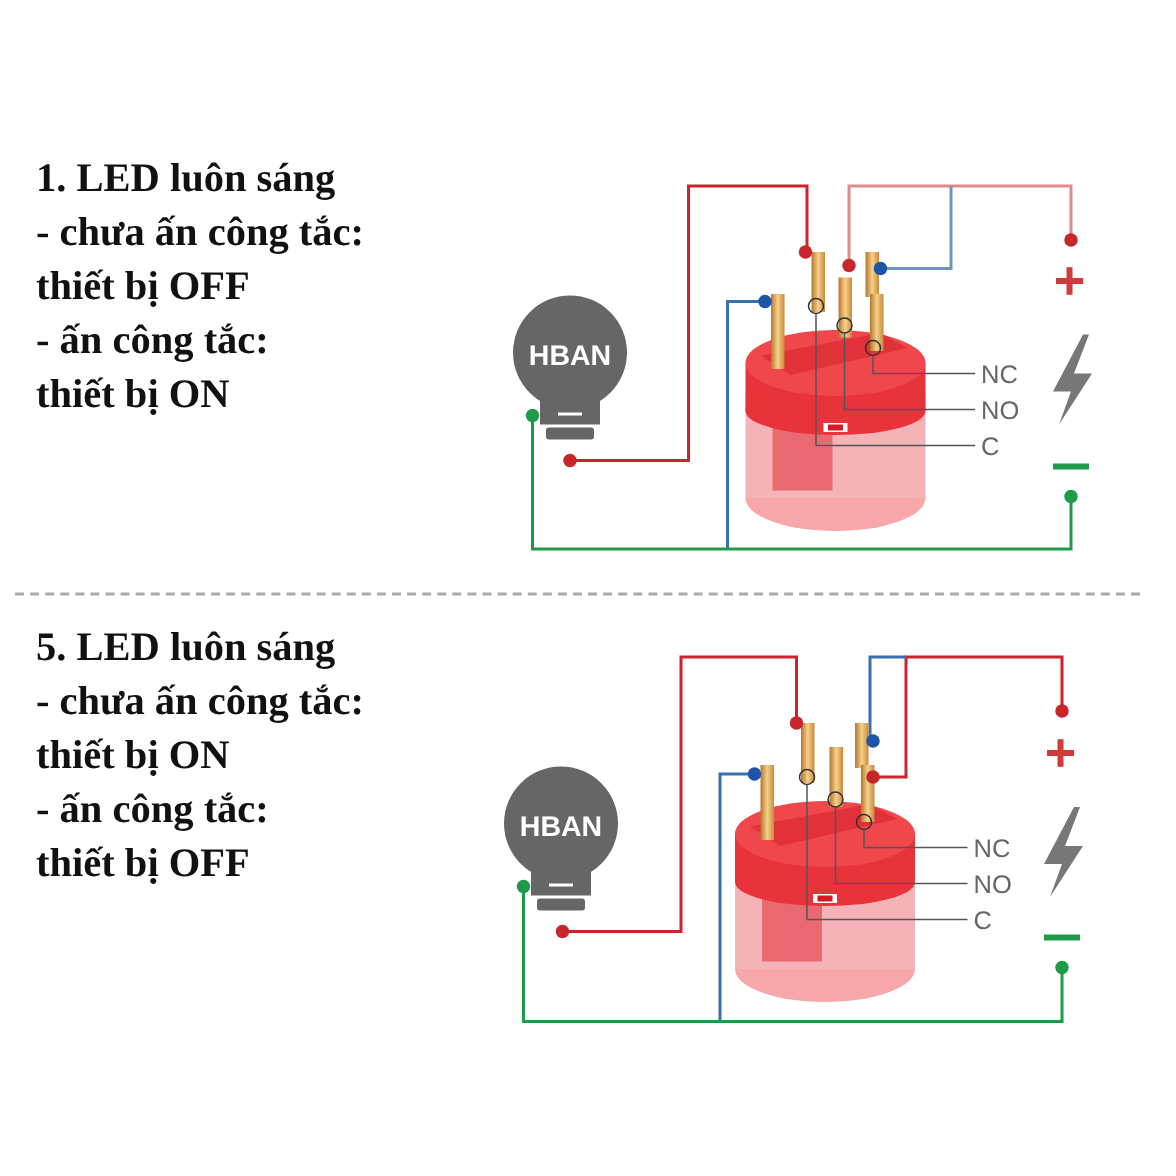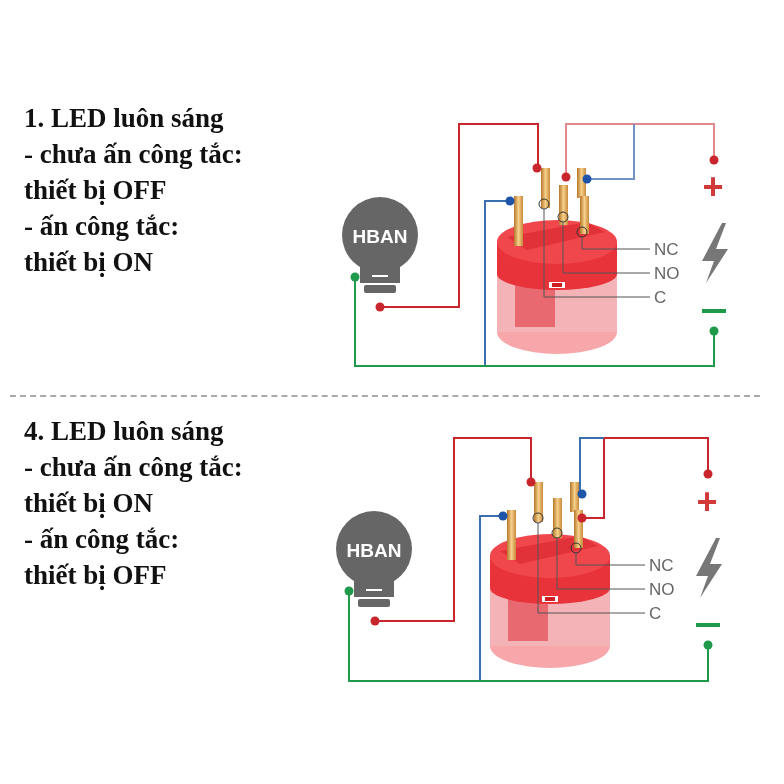--- a/index.html
+++ b/index.html
@@ -20,21 +20,21 @@
   <div>1. LED luôn sáng</div>
   <div>- chưa ấn công tắc:</div>
   <div>thiết bị OFF</div>
   <div>- ấn công tắc:</div>
   <div>thiết bị ON</div>
 </div>
 
 <div class="divider"></div>
 
 <div class="caption" id="cap2">
-  <div>4. LED luôn sáng</div>
+  <div>5. LED luôn sáng</div>
   <div>- chưa ấn công tắc:</div>
   <div>thiết bị ON</div>
   <div>- ấn công tắc:</div>
   <div>thiết bị OFF</div>
 </div>
 
 <svg width="784" height="784" viewBox="0 0 784 784">
   <defs>
     <linearGradient id="pin" x1="0" x2="1">
       <stop offset="0" stop-color="#b5762a"></stop>

